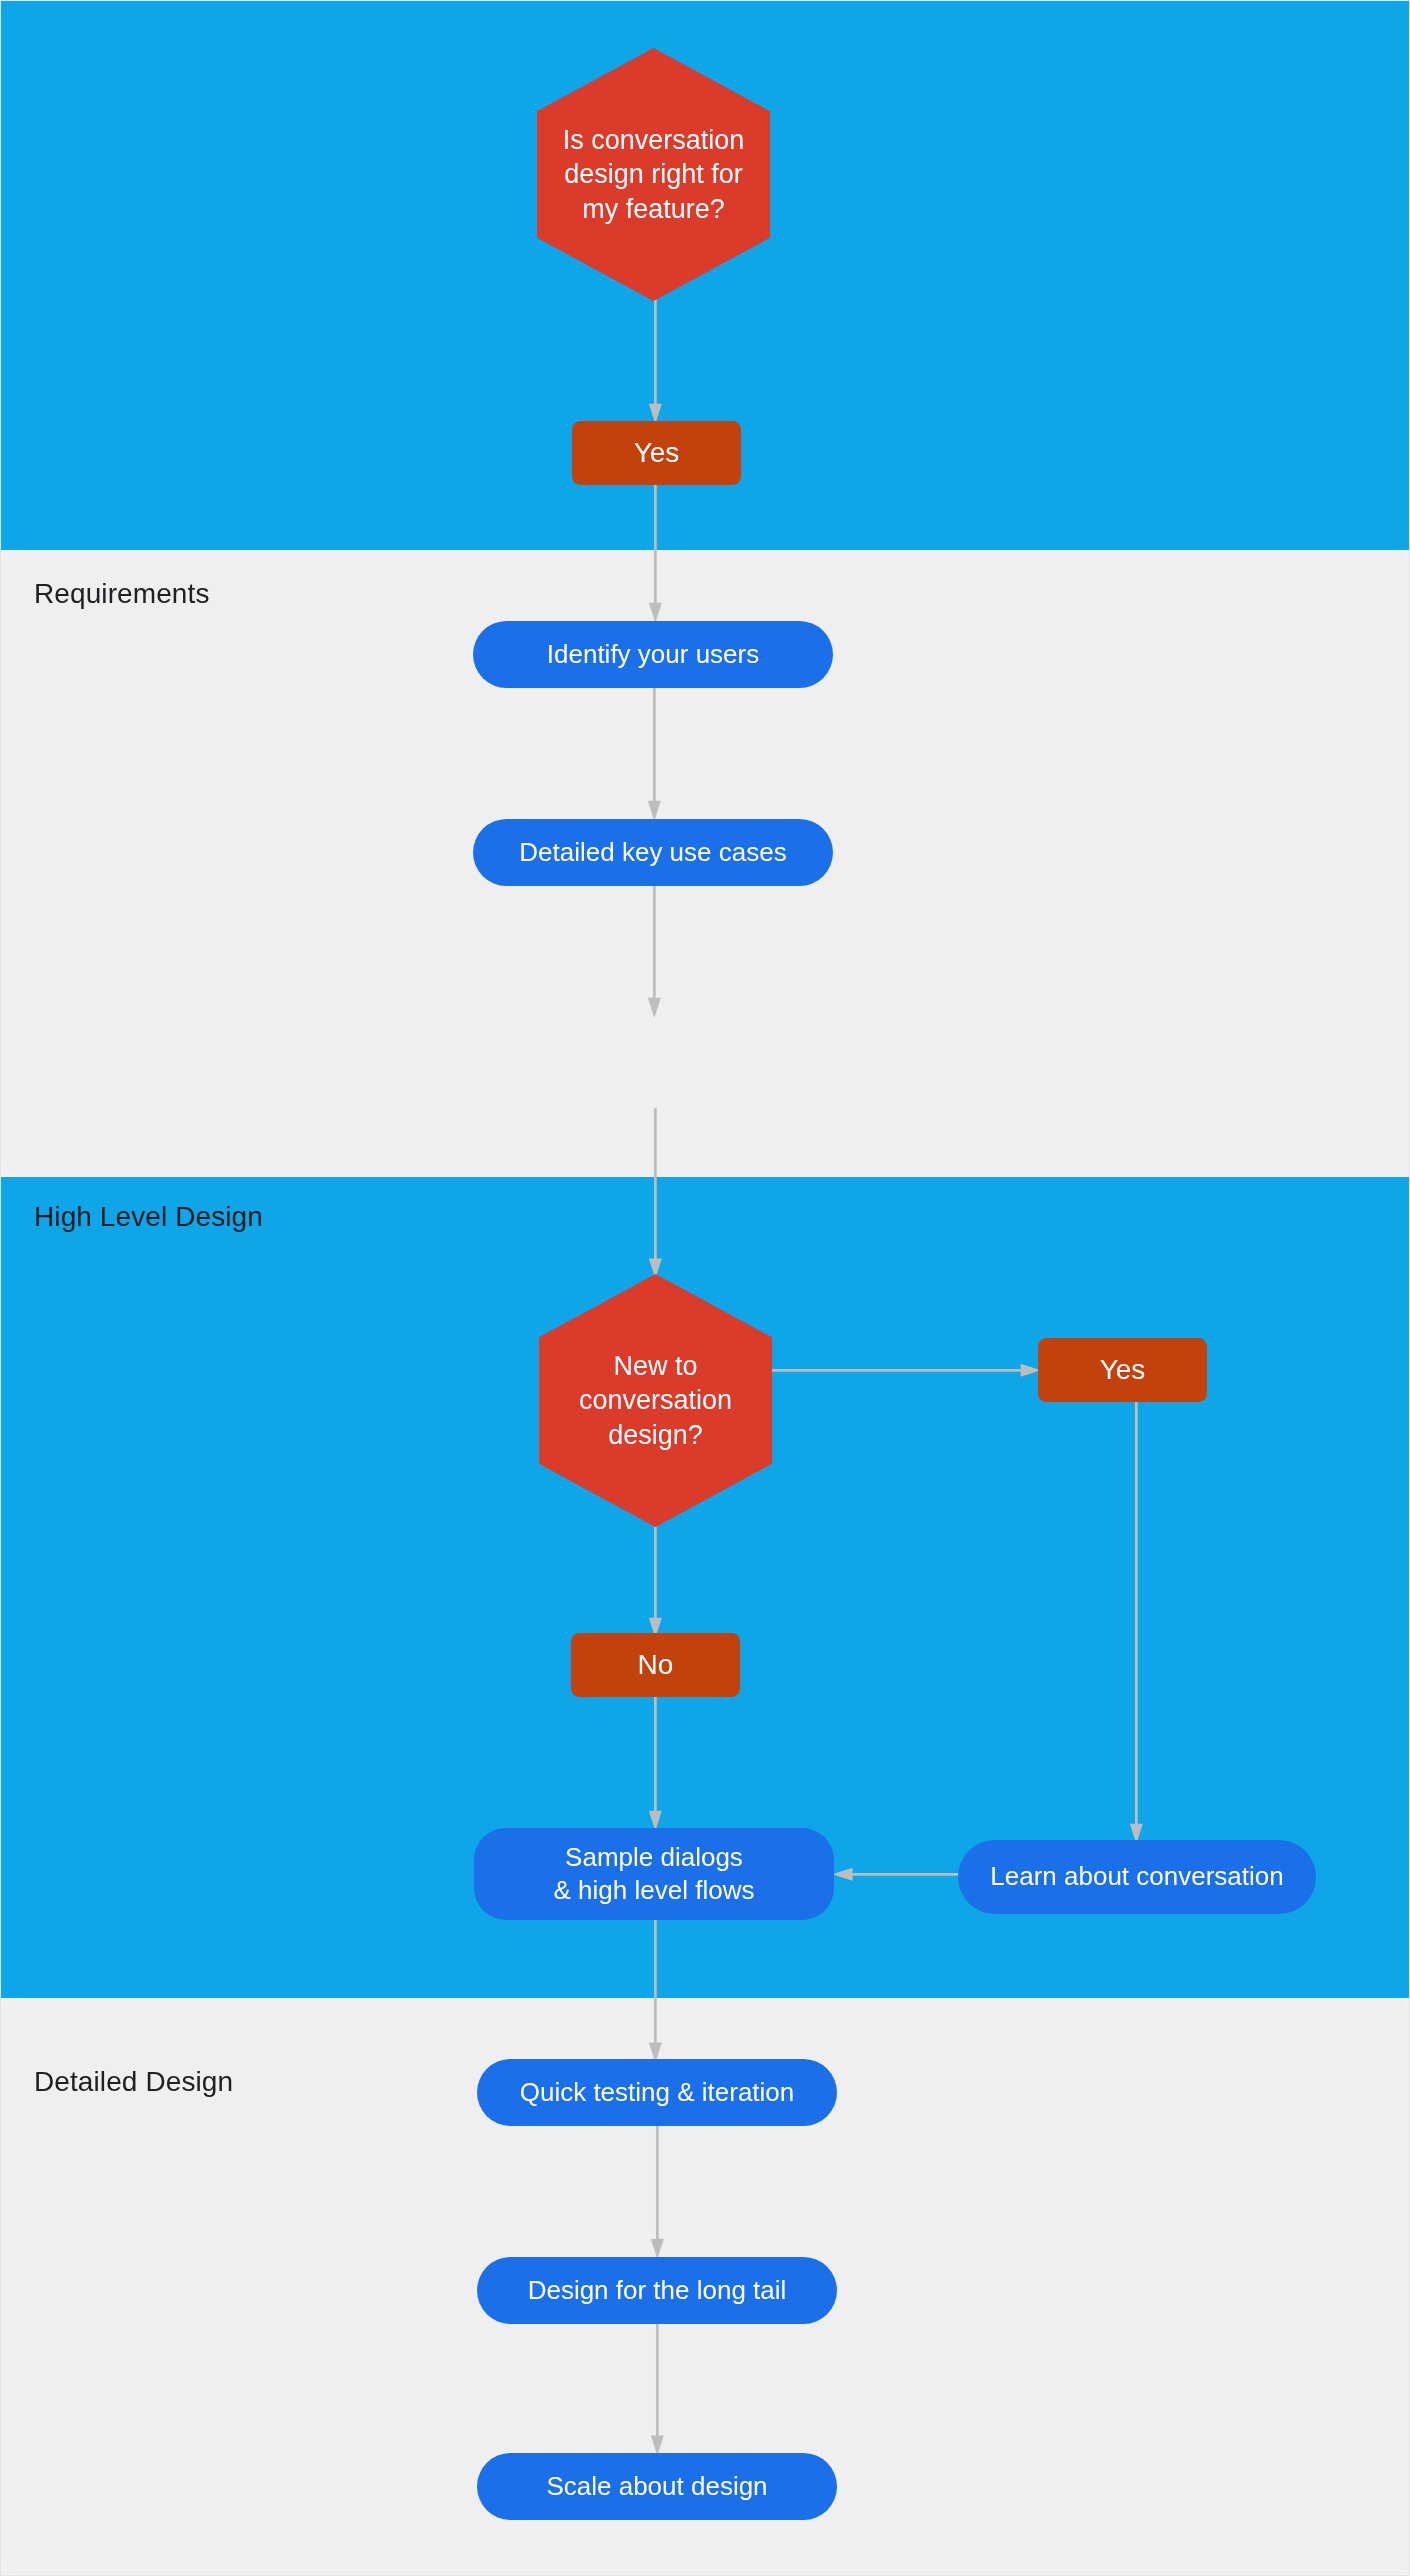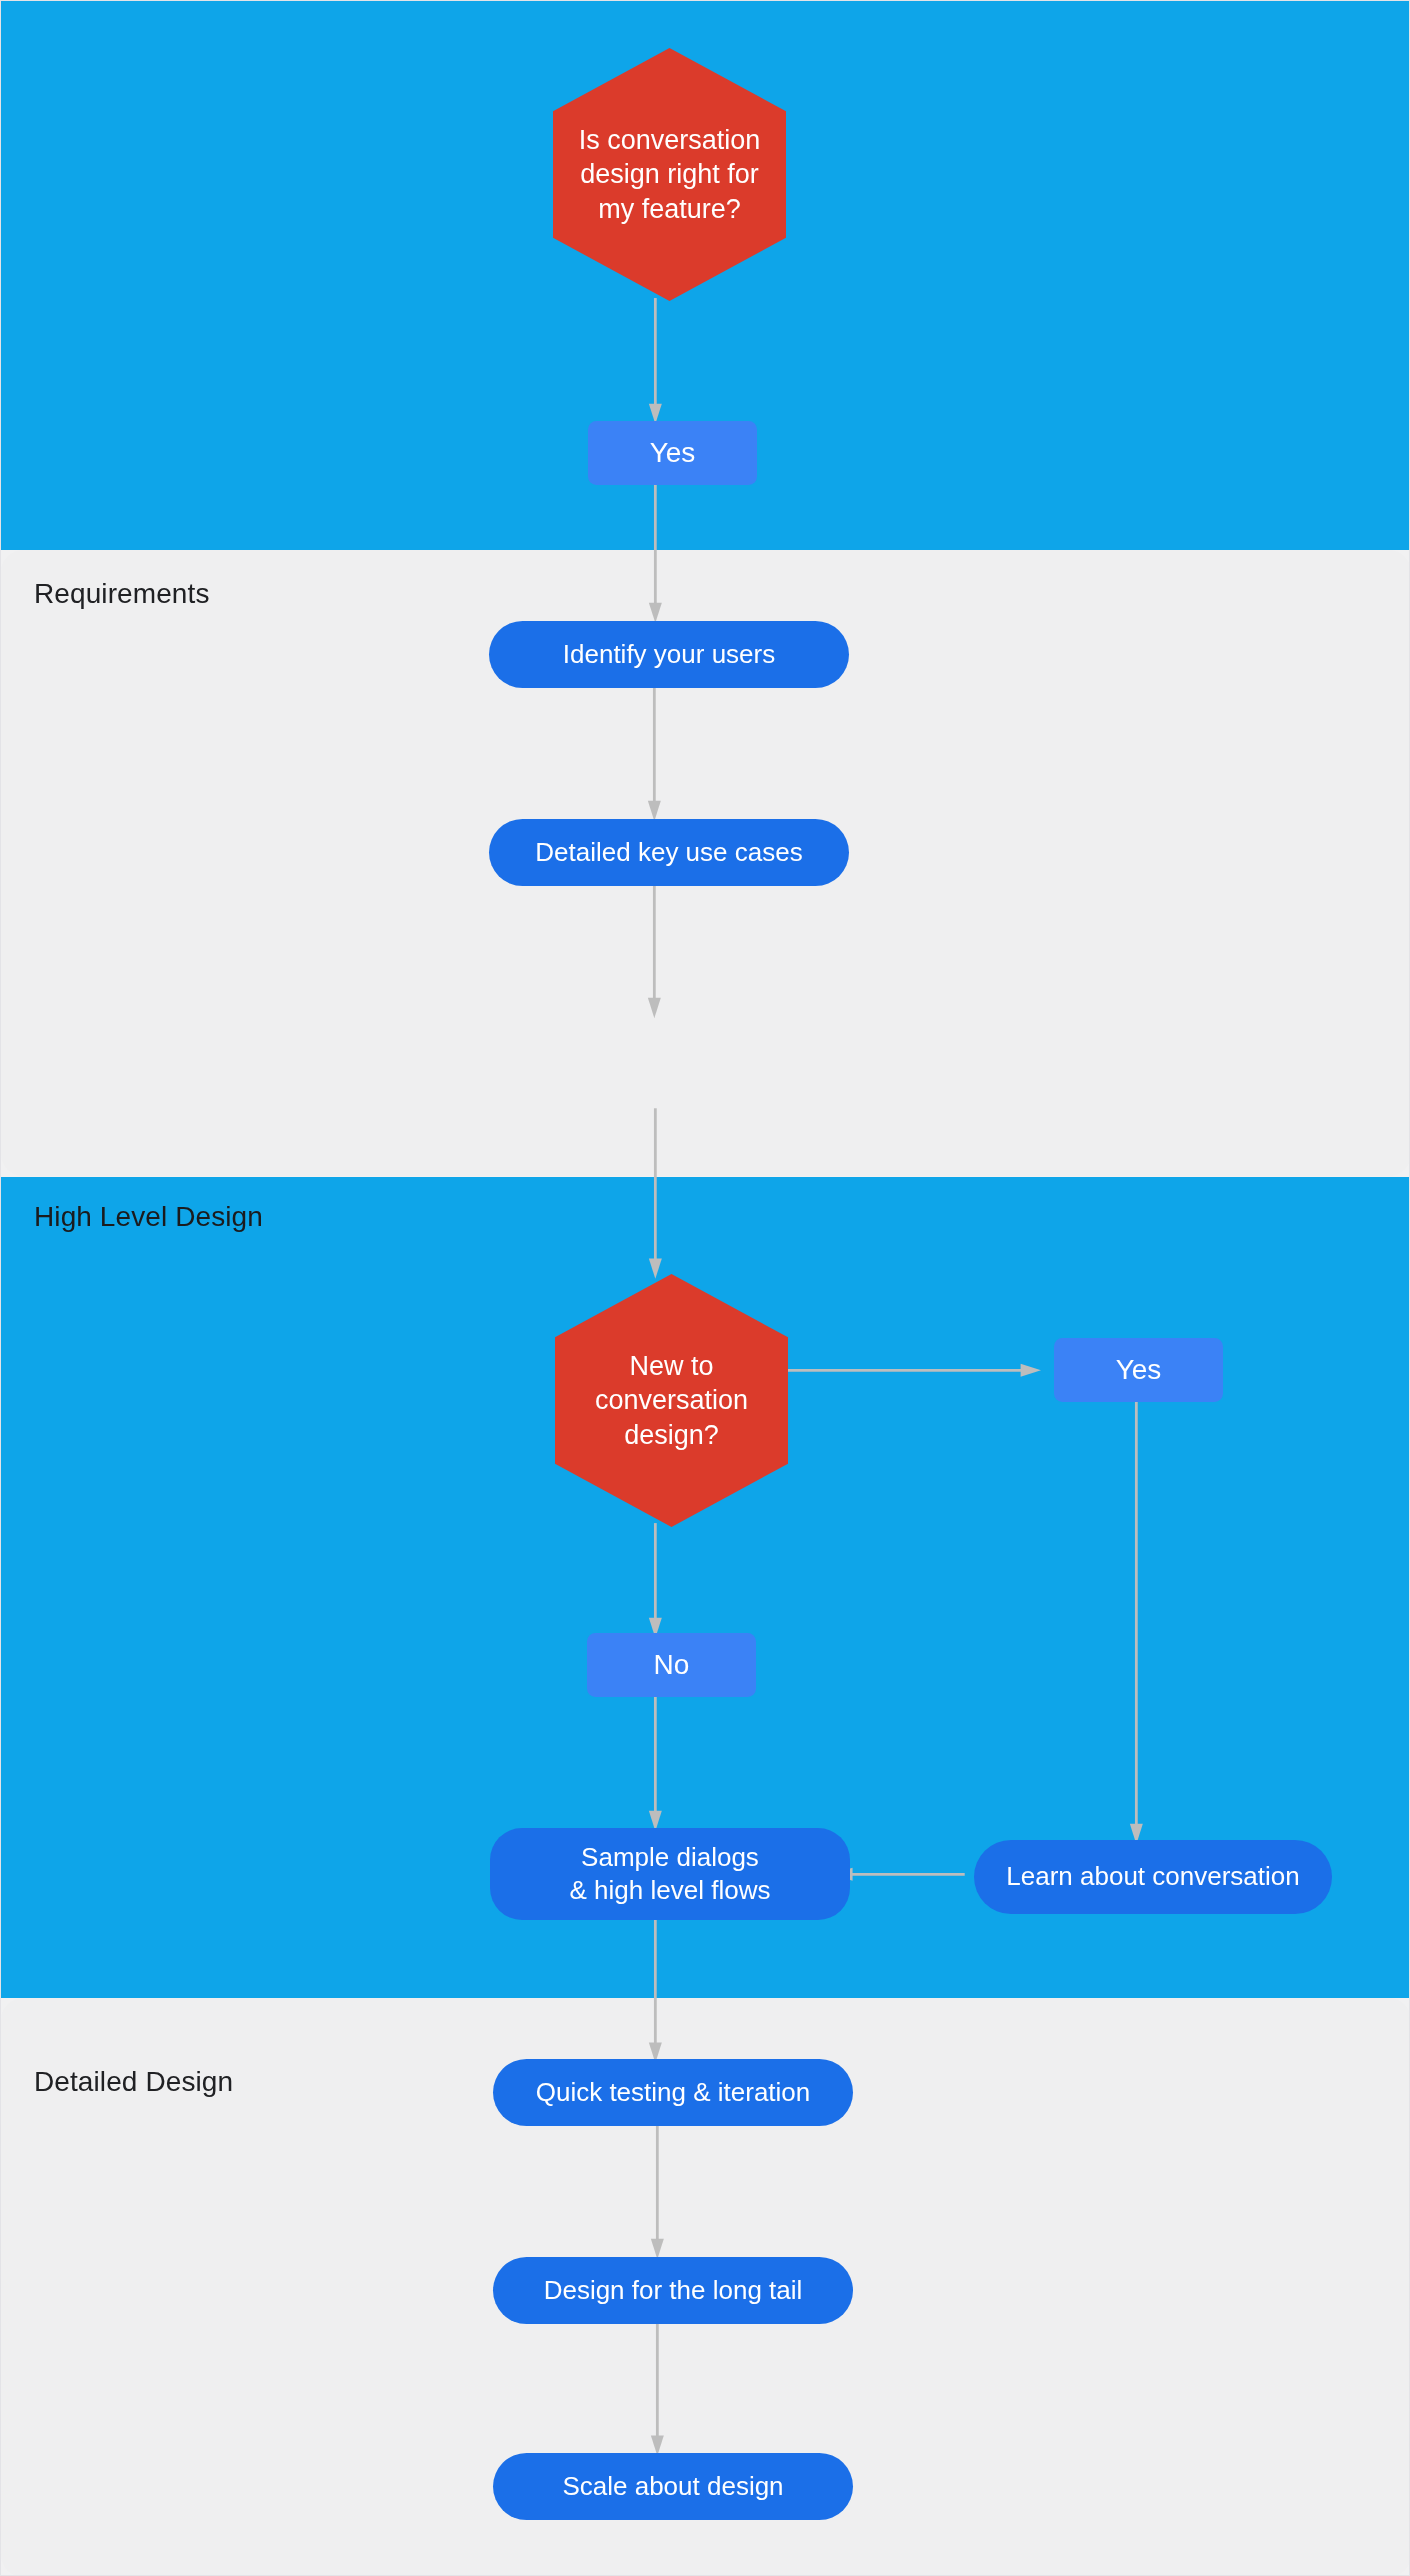--- a/index.html
+++ b/index.html
@@ -44,33 +44,32 @@
   
   .node {
     position: absolute;
     display: flex;
     align-items: center;
     justify-content: center;
     text-align: center;
     color: #ffffff;
     box-sizing: border-box;
     line-height: 1.28;
-    margin-left: 16px;
   }
 
   .hexagon {
     background: #db3b2b;
     clip-path: polygon(50% 0%, 100% 25%, 100% 75%, 50% 100%, 0% 75%, 0% 25%);
     font-size: 27px;
     font-weight: 400;
     padding: 0 24px;
   }
 
   .green-box {
-    background: #3b82f6;
+    background: #c2410c;
     border-radius: 8.4px;
     font-size: 28px;
     font-weight: 400;
     justify-content: center;
   }
 
   .blue-pill {
     background: #1b6fe8;
     font-size: 26px;
     font-weight: 500;

